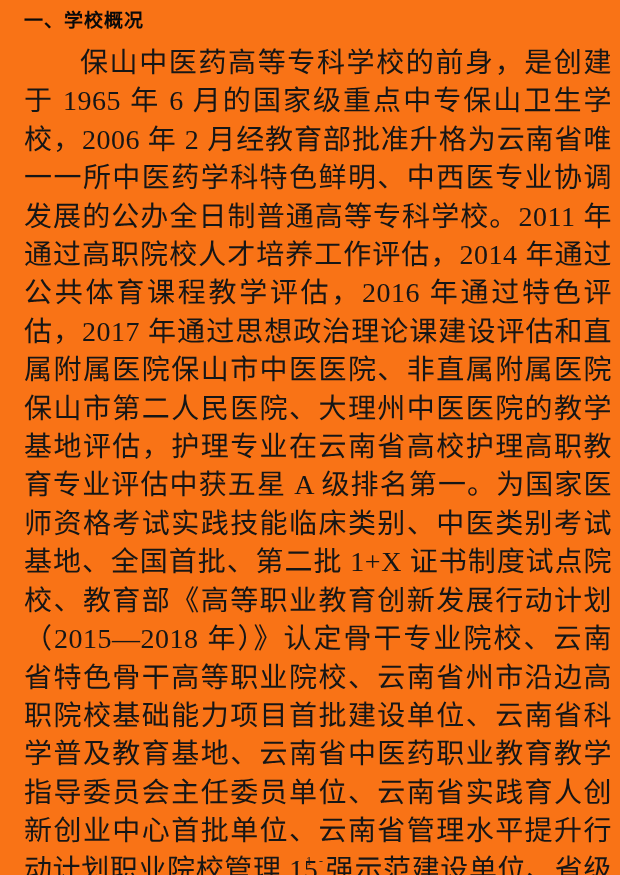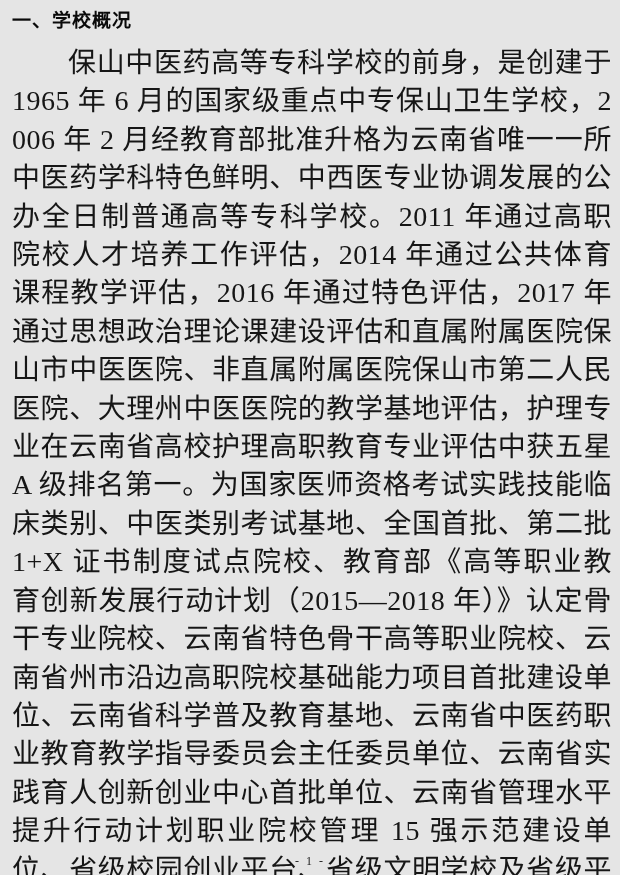--- a/index.html
+++ b/index.html
@@ -4,23 +4,23 @@
 <style>
   html, body {
     margin: 0;
     padding: 0;
     background: #ffffff;
   }
   .page {
     position: relative;
     width: 620px;
     height: 875px;
-    background: #e5e5e5;
+    background: #f97316;
     box-sizing: border-box;
-    padding: 6px 8px 0 12px;
+    padding: 6px 8px 0 24px;
     overflow: hidden;
     font-family: "Liberation Serif", "DejaVu Serif", serif;
     color: #151515;
   }
   .section-heading {
     font-size: 19px;
     line-height: 26px;
     font-weight: bold;
     letter-spacing: 1px;
     margin: 2px 0 10px 0;

